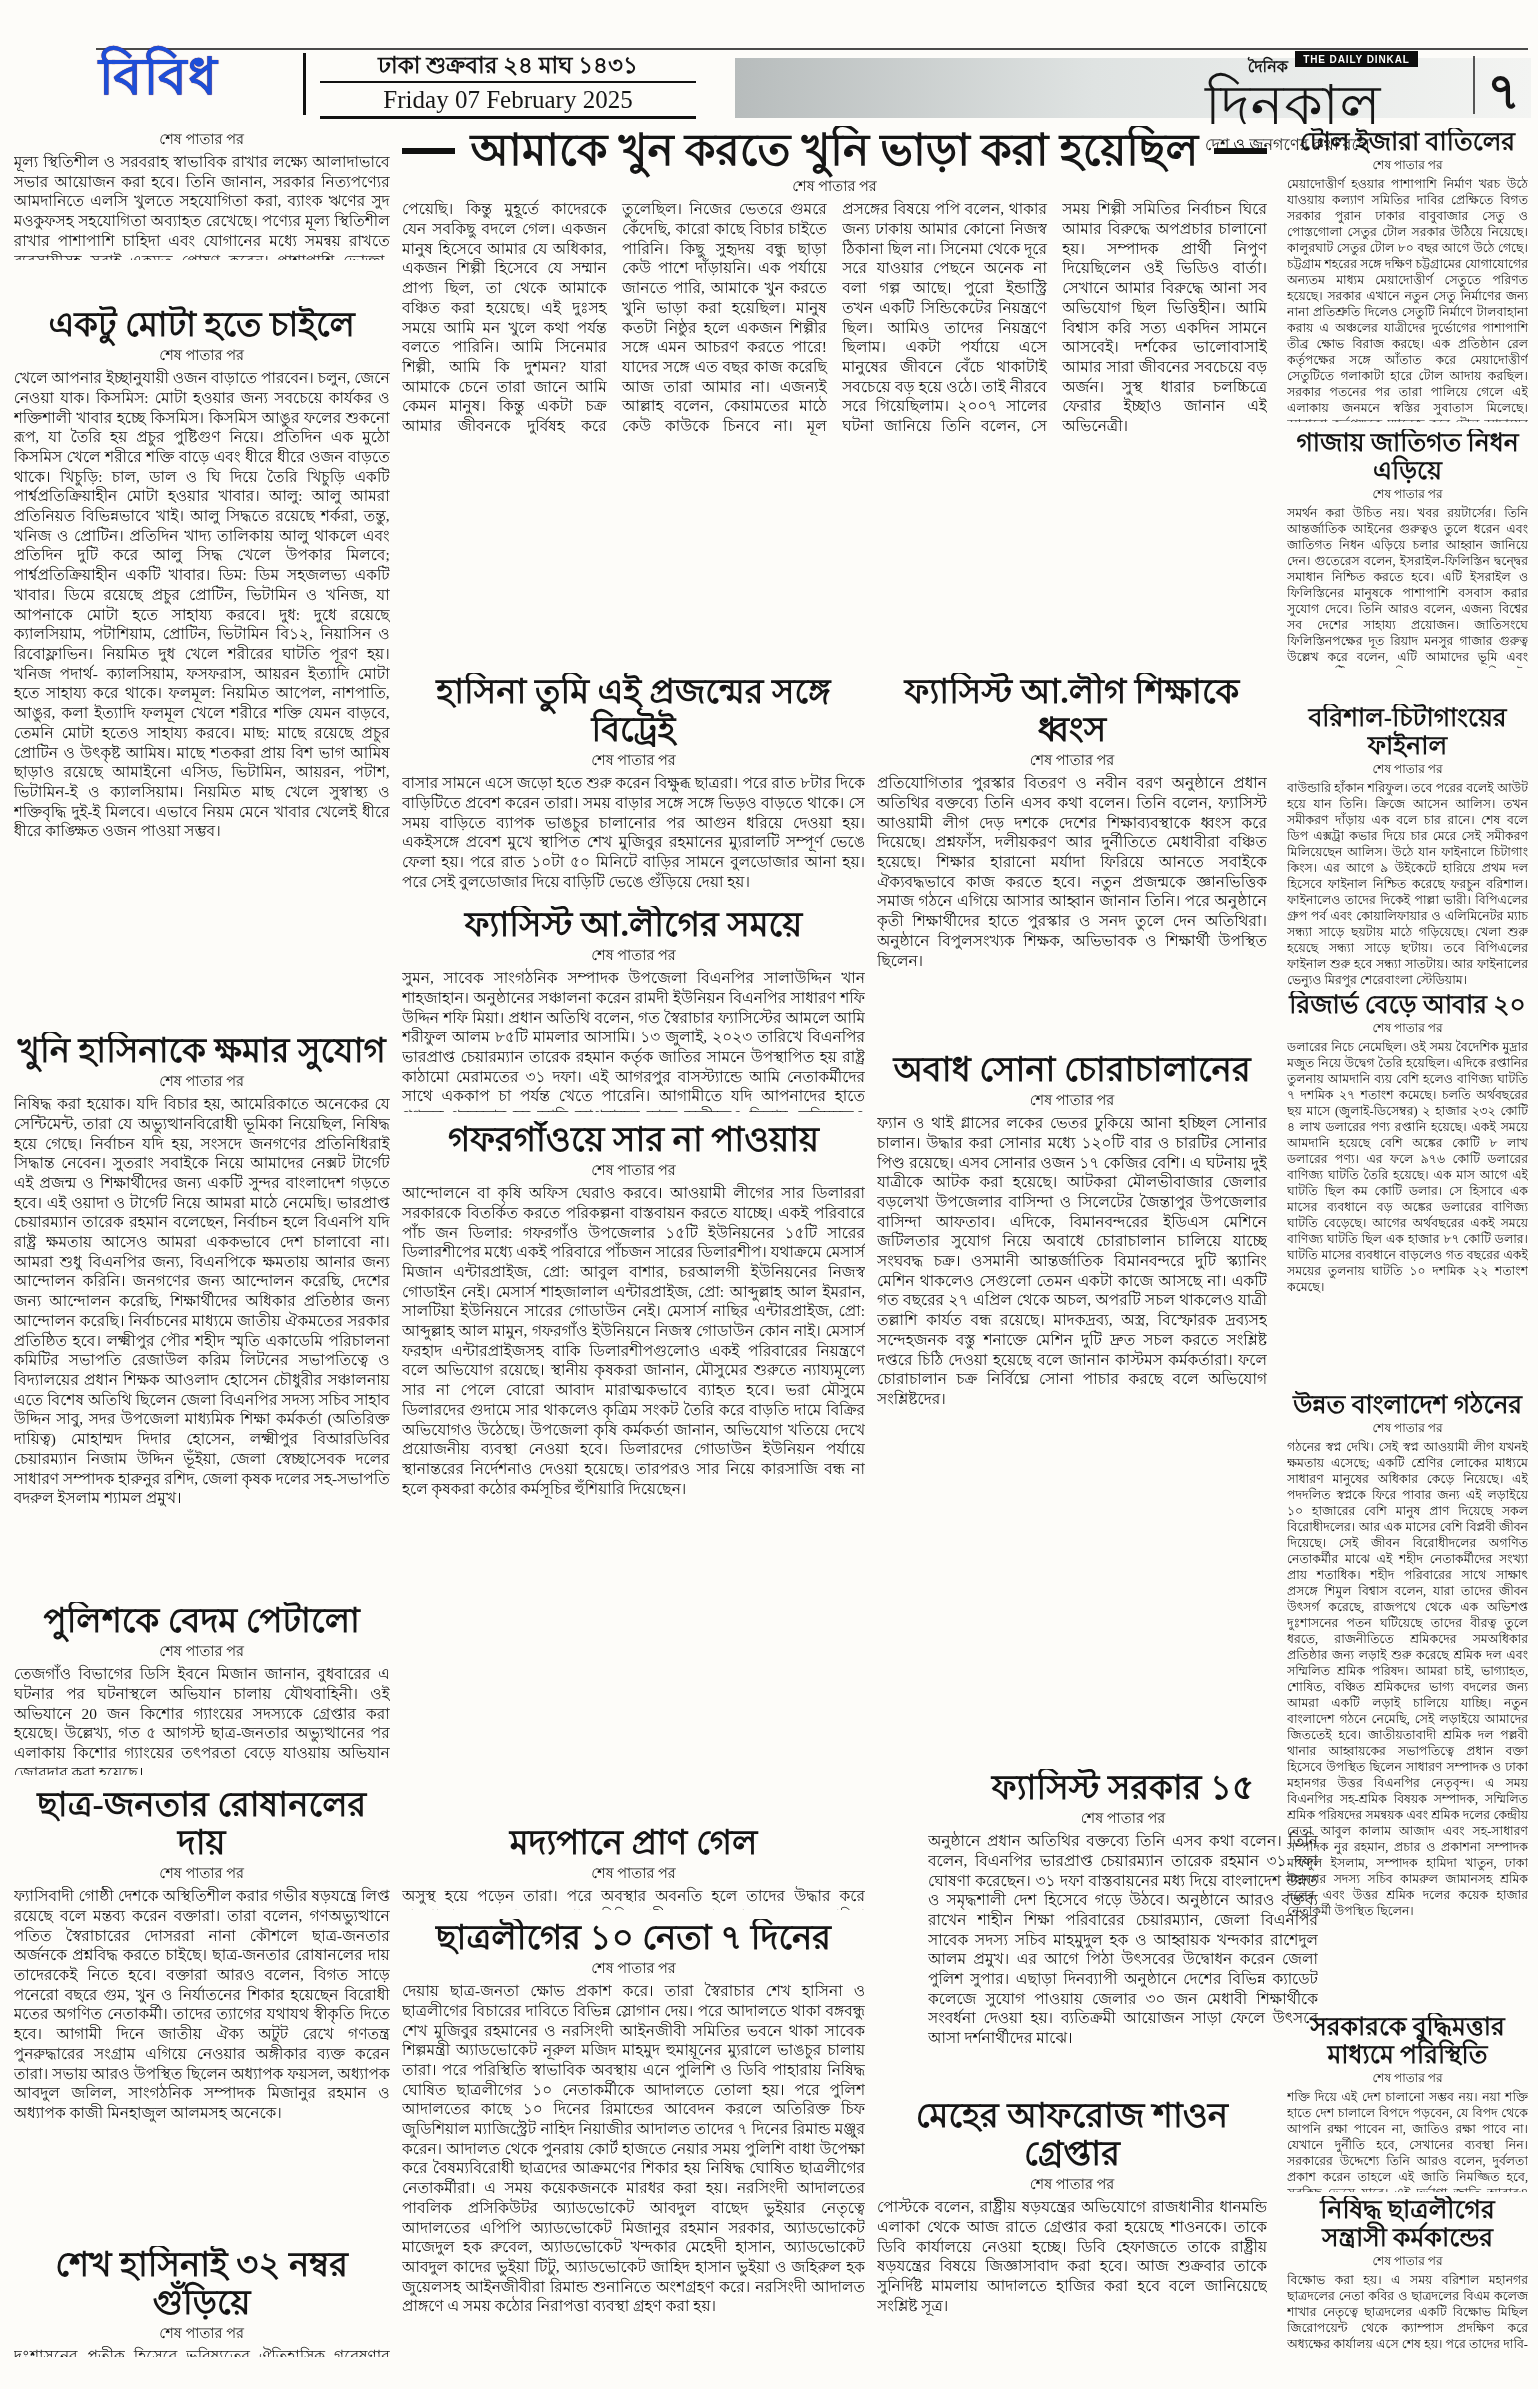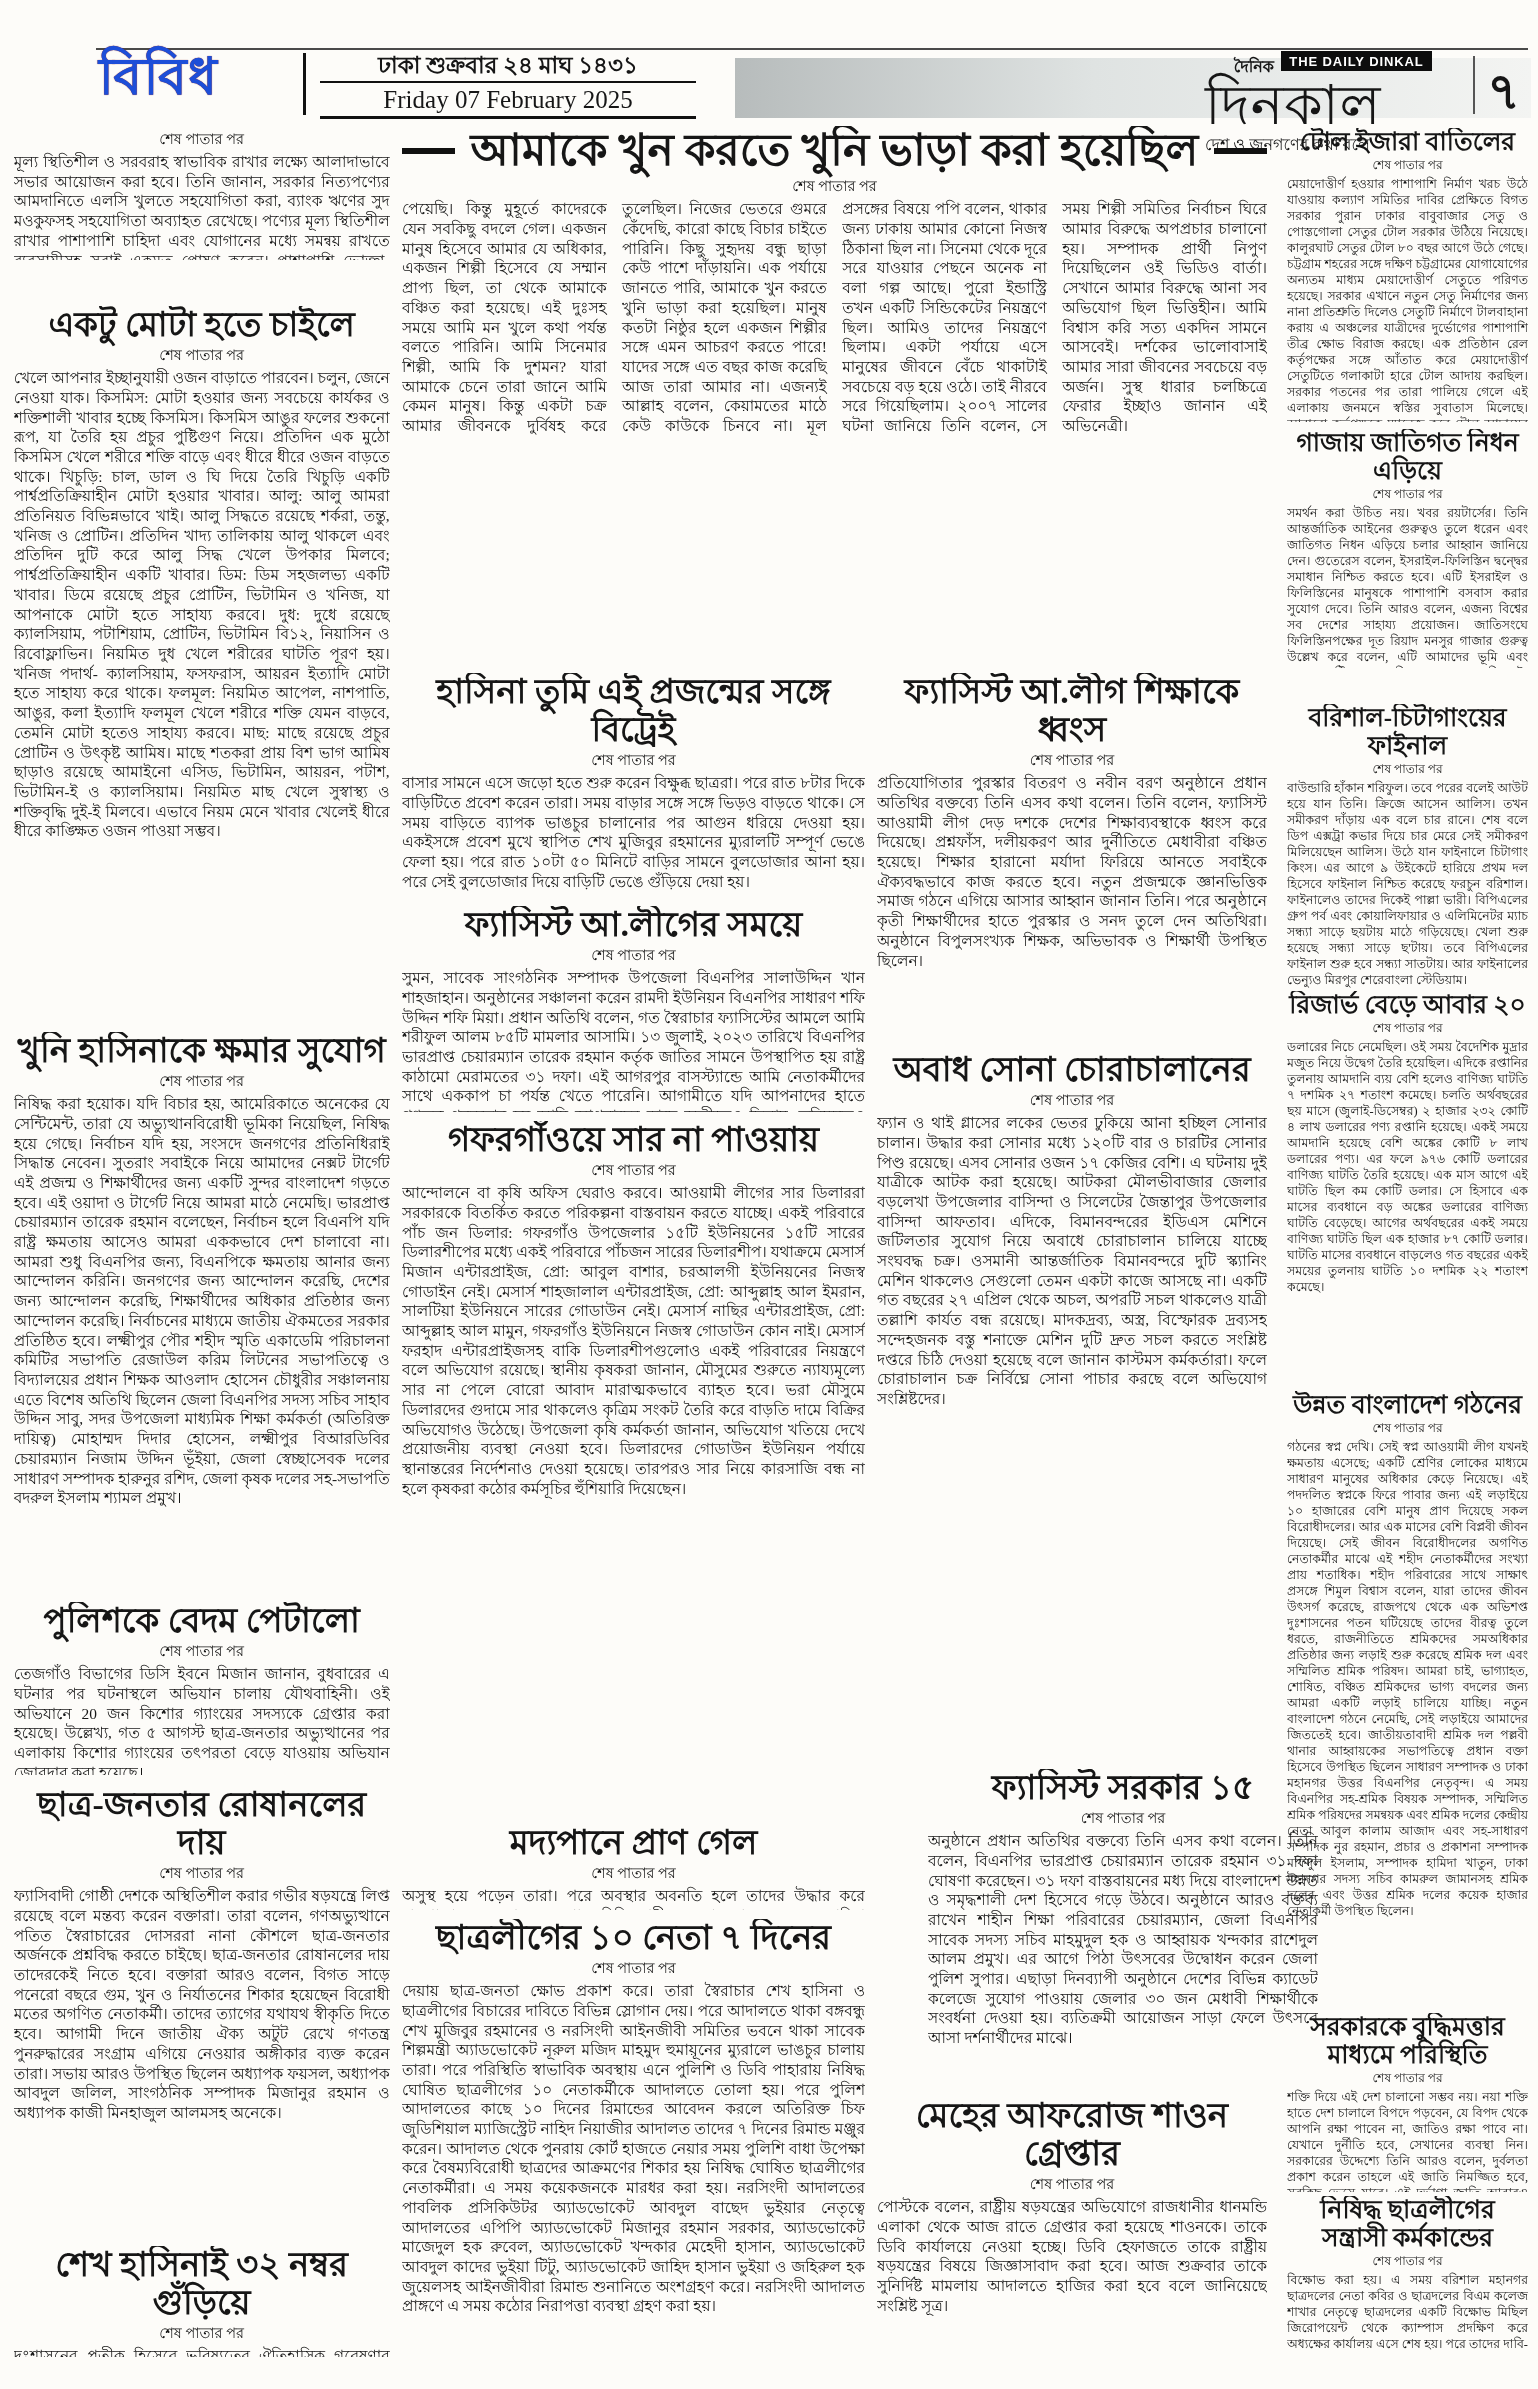--- a/index.html
+++ b/index.html
@@ -14,21 +14,21 @@
   .dateblock{left:320px;top:51px;width:376px;text-align:center;}
   .dateblock .bn{font-size:23px;font-weight:bold;line-height:29px;}
   .dateblock .en{font-size:25px;line-height:31px;}
   .dateblock .r{height:2.6px;background:#111;margin:0.9px 0;}
   .mast-gradient{left:735px;top:58px;width:796px;height:60px;
                  background:linear-gradient(90deg,#b7bcbc 0%,#dfe3e2 45%,#f3f4f2 100%);}
   .brandblock{left:1205px;top:51px;width:256px;text-align:left;}
   .brand-row{display:flex;align-items:flex-start;justify-content:center;gap:6.8px;}
   .brand-prefix{font-size:16px;font-weight:bold;padding-top:2.6px;}
   .brand-en{background:#0d0d0d;color:#fff;font-family:"Liberation Sans",sans-serif;
-            font-size:13px;font-weight:bold;padding:2.6px 8.5px;letter-spacing:0.9px;}
+            font-size:10px;font-weight:bold;padding:2.6px 8.5px;letter-spacing:0.9px;}
   .brand-bn{font-size:55px;line-height:50px;font-weight:400;letter-spacing:0.9px;}
   .brand-tagline{font-size:16px;margin-top:1.7px;}
   .pn-rule{left:1473px;top:56px;width:1.7px;height:58px;background:#555;}
   .page-number{left:1487px;top:53px;font-size:51px;font-weight:bold;}
   
   .article{position:absolute;overflow:hidden;}
   .head{margin:0;text-align:center;font-weight:900;line-height:1.12;letter-spacing:0;}
   .h-lg .head{font-size:34px;}
   .h-md .head{font-size:25px;}
   .byline{text-align:center;font-size:14.5px;line-height:19px;margin:1.7px 0 3.4px 0;}

